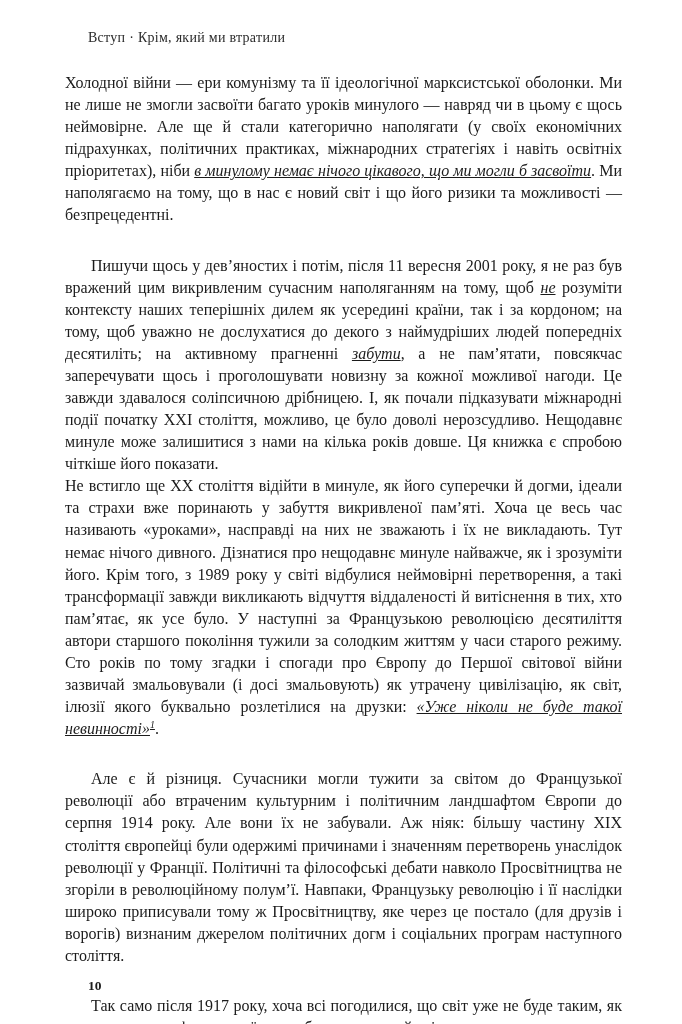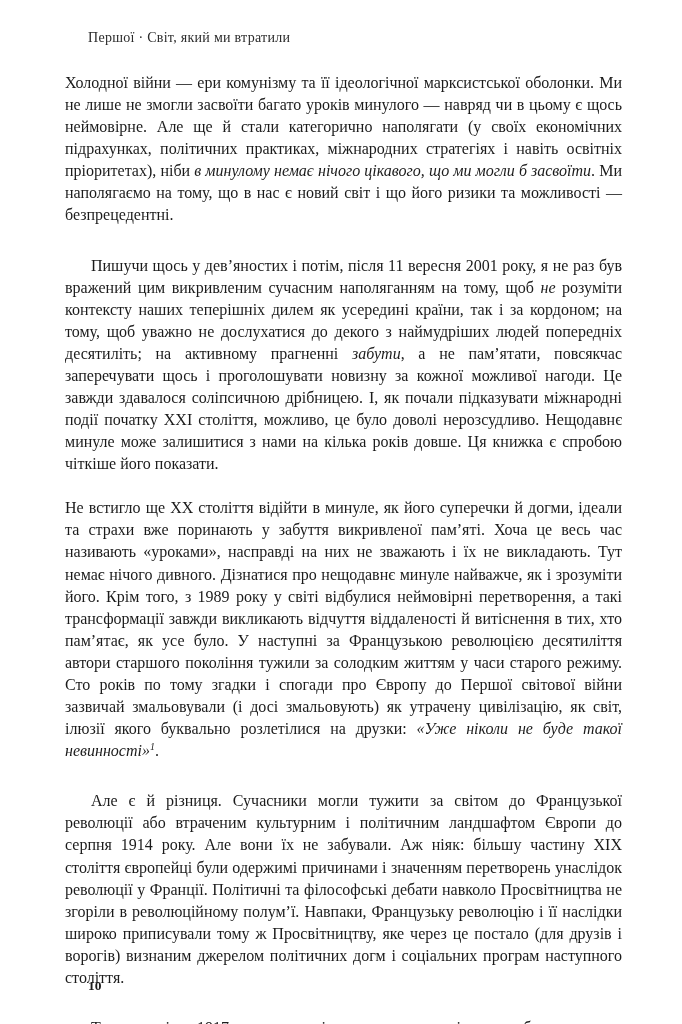--- a/index.html
+++ b/index.html
@@ -29,41 +29,41 @@
   .text-block p {
     margin: 0;
     font-size: 16px;
     line-height: 1.38;
     text-align: justify;
     hyphens: auto;
     -webkit-hyphens: auto;
     word-break: normal;
   }
   .text-block p.indent { text-indent: 26px; margin-top: 28px; }
-  .text-block p.space-before { margin-top: 22px; }
-  .em { font-style: italic; }
+  .text-block p.space-before { }
+  .em { font-style: italic; text-decoration: underline; }
   sup.fn {
     font-size: 0.62em;
     line-height: 0;
     vertical-align: super;
   }
   .page-number {
     position: absolute;
     left: 88px;
     bottom: 30px;
     font-size: 13.5px;
     font-weight: 700;
     color: #1b1b1b;
   }
 </style>
 </head>
 <body>
 
 <div class="page">
-  <header class="running-head">Першої · Світ, який ми втратили</header>
+  <header class="running-head">Вступ · Крім, який ми втратили</header>
 
   <main class="text-block">
 
   <p><span>Холодної війни — ери комунізму та її ідеологічної марксистської оболонки. Ми не лише не змогли засвоїти багато уроків минулого — навряд чи в цьому є щось неймовірне. Але ще й стали категорично наполягати (у своїх економічних підрахунках, політичних практиках, міжнародних стратегіях і навіть освітніх пріоритетах), ніби </span><span class="em">в минулому немає нічого цікавого, що ми могли б засвоїти</span><span>. Ми наполягаємо на тому, що в нас є новий світ і що його ризики та можливості — безпрецедентні.</span></p>
       <p class="indent"><span>Пишучи щось у дев’яностих і потім, після 11 вересня 2001 року, я не раз був вражений цим викривленим сучасним наполяганням на тому, щоб </span><span class="em">не</span><span> розуміти контексту наших теперішніх дилем як усередині країни, так і за кордоном; на тому, щоб уважно не дослухатися до декого з наймудріших людей попередніх десятиліть; на активному прагненні </span><span class="em">забути</span><span>, а не пам’ятати, повсякчас заперечувати щось і проголошувати новизну за кожної можливої нагоди. Це завжди здавалося соліпсичною дрібницею. І, як почали підказувати міжнародні події початку XXI століття, можливо, це було доволі нерозсудливо. Нещодавнє минуле може залишитися з нами на кілька років довше. Ця книжка є спробою чіткіше його показати.</span></p>
       <p class="space-before"><span>Не встигло ще XX століття відійти в минуле, як його суперечки й догми, ідеали та страхи вже поринають у забуття викривленої пам’яті. Хоча це весь час називають «уроками», насправді на них не зважають і їх не викладають. Тут немає нічого дивного. Дізнатися про нещодавнє минуле найважче, як і зрозуміти його. Крім того, з 1989 року у світі відбулися неймовірні перетворення, а такі трансформації завжди викликають відчуття віддаленості й витіснення в тих, хто пам’ятає, як усе було. У наступні за Французькою революцією десятиліття автори старшого покоління тужили за солодким життям у часи старого режиму. Сто років по тому згадки і спогади про Європу до Першої світової війни зазвичай змальовували (і досі змальовують) як утрачену цивілізацію, як світ, ілюзії якого буквально розлетілися на друзки: </span><span class="em">«Уже ніколи не буде такої невинності»</span><sup class="fn em">1</sup><span>.</span></p>
       <p class="indent"><span>Але є й різниця. Сучасники могли тужити за світом до Французької революції або втраченим культурним і політичним ландшафтом Європи до серпня 1914 року. Але вони їх не забували. Аж ніяк: більшу частину XIX століття європейці були одержимі причинами і значенням перетворень унаслідок революції у Франції. Політичні та філософські дебати навколо Просвітництва не згоріли в революційному полум’ї. Навпаки, Французьку революцію і її наслідки широко приписували тому ж Просвітництву, яке через це постало (для друзів і ворогів) визнаним джерелом політичних догм і соціальних програм наступного століття.</span></p>
       <p class="indent"><span>Так само після 1917 року, хоча всі погодилися, що світ уже не буде таким, як доти, конкретну форму, якої мав набути повоєнний світ, повсюдно</span></p>
     </main>
 

